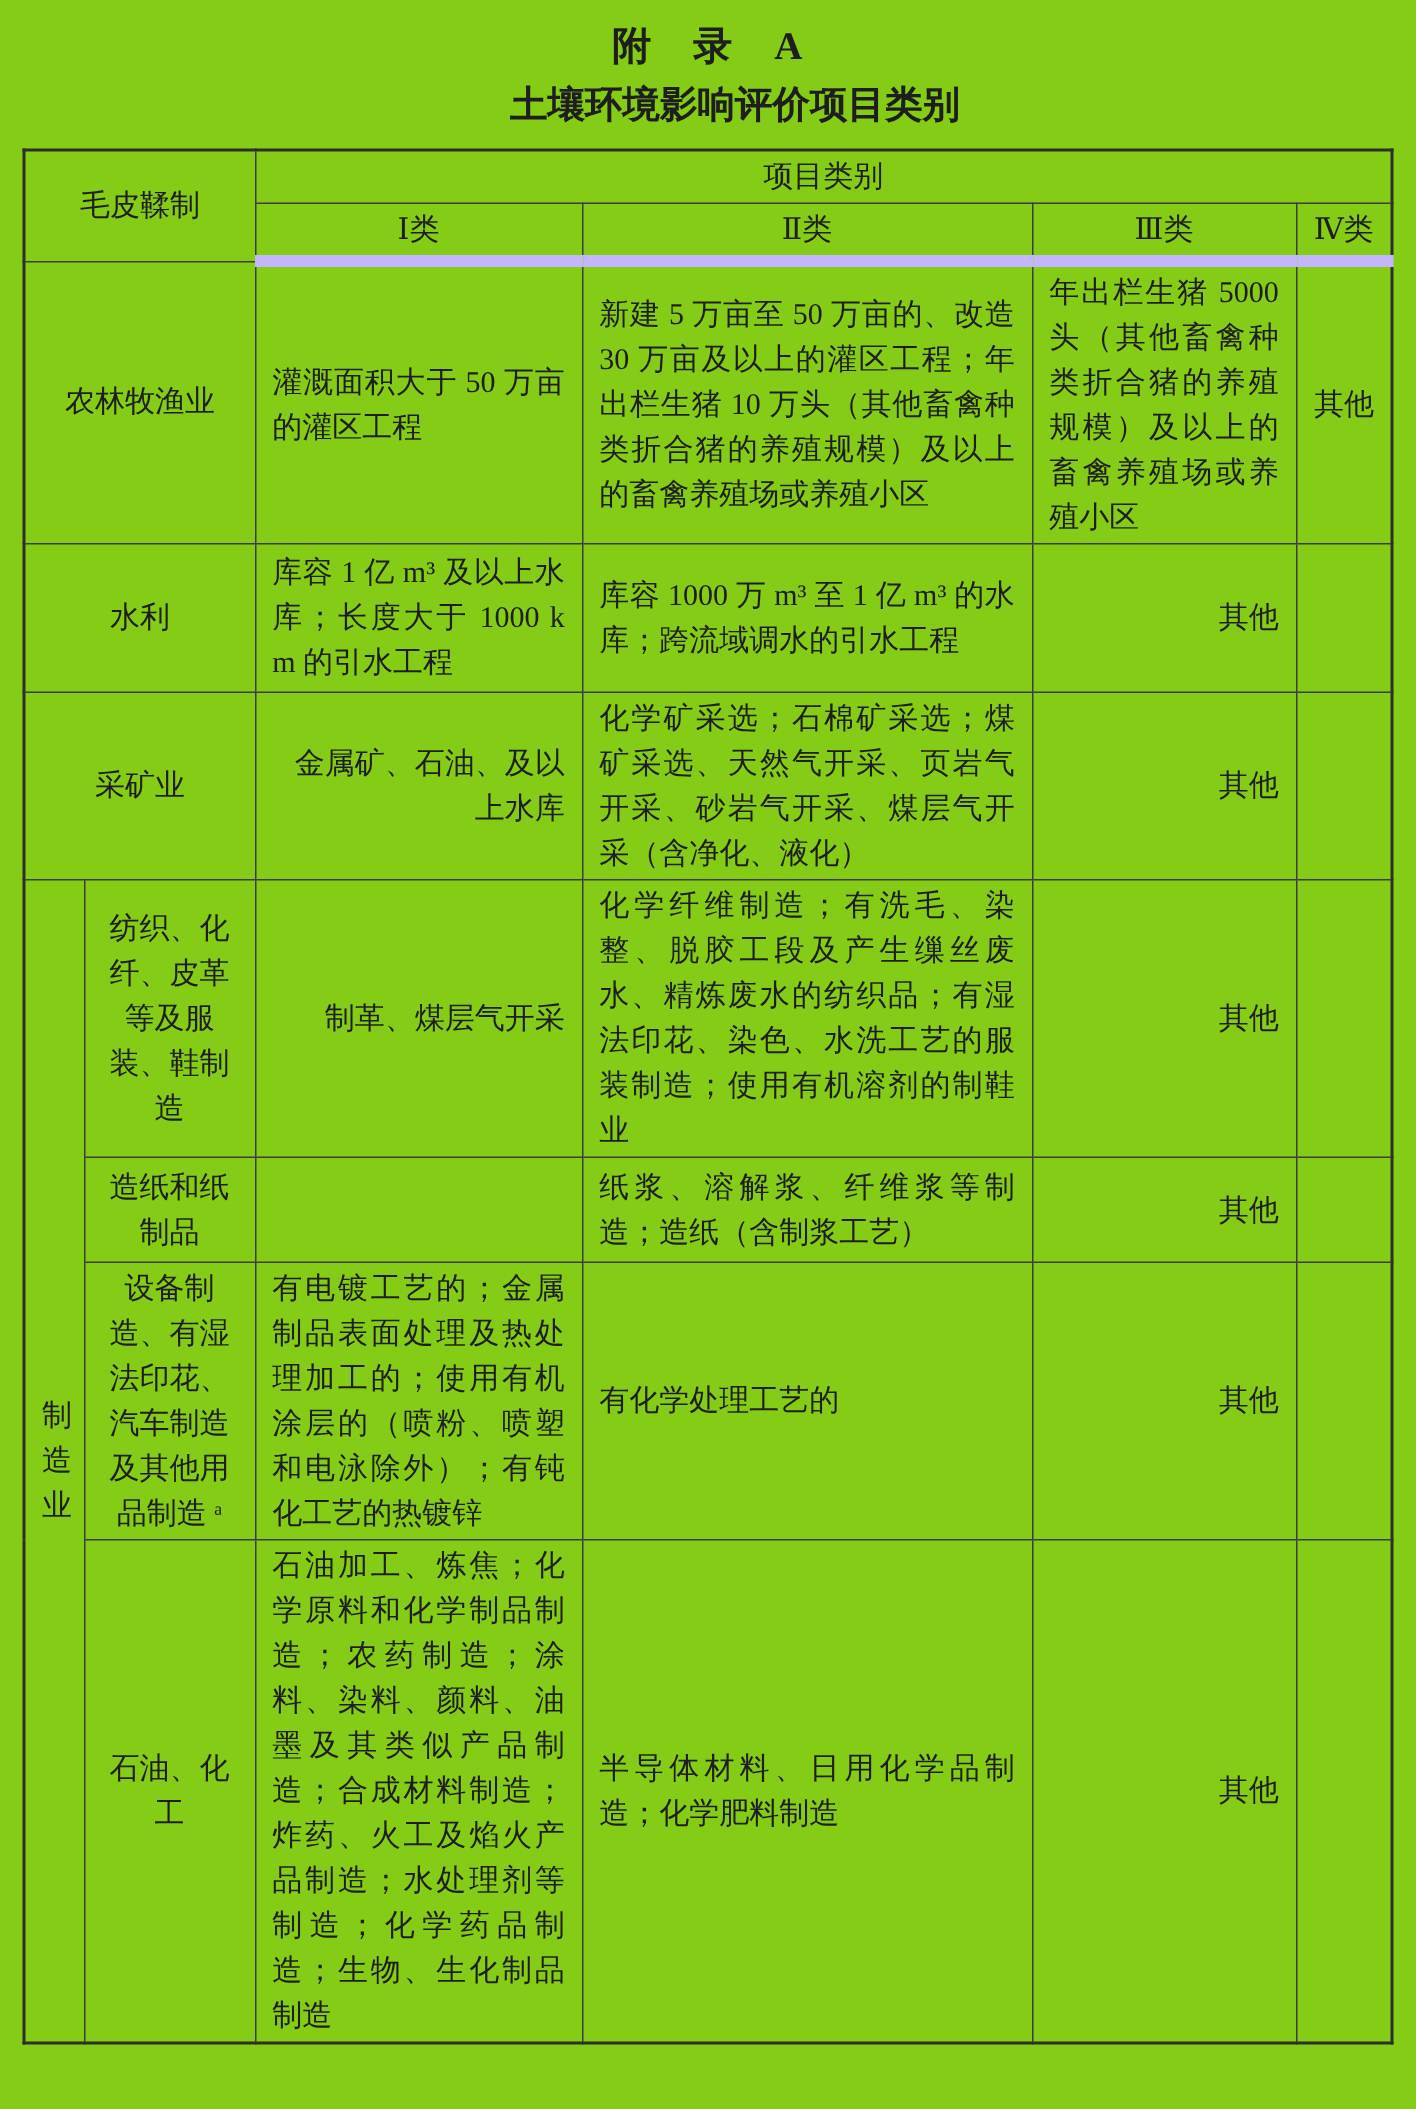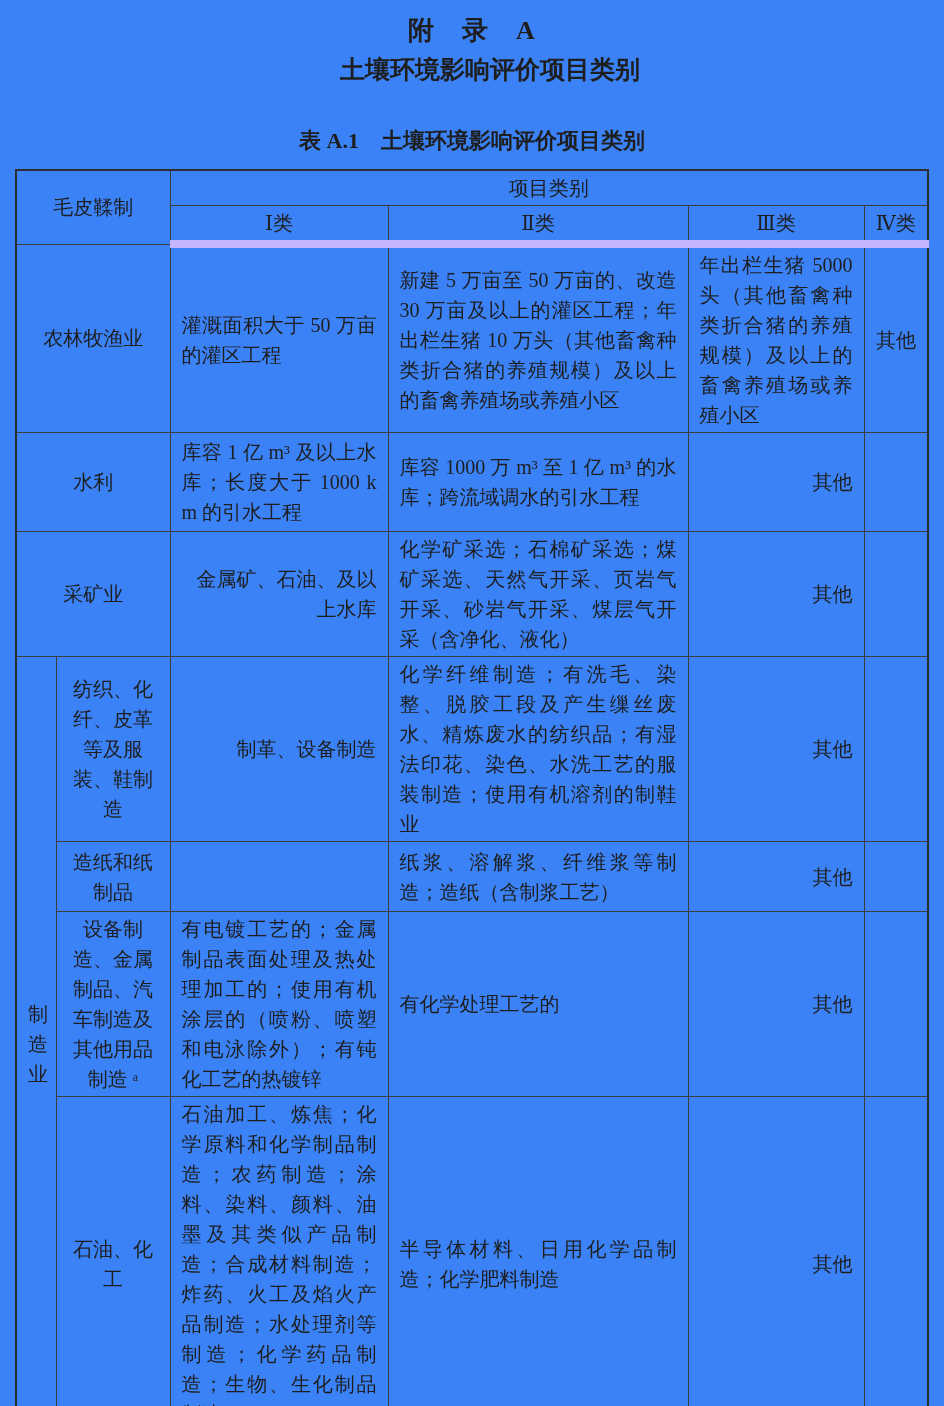--- a/index.html
+++ b/index.html
@@ -1,20 +1,20 @@
 <!DOCTYPE html>
 <html><head>
 <meta charset="utf-8">
 <style>
   html,body { margin:0; padding:0; background:#e8e8e8; }
   .page {
     position:relative;
     width:944px; height:1406px;
     margin:0 auto;
-    background:#3b82f6;
+    background:#84cc16;
     color:#1e1e1e;
     font-family:"Liberation Serif","DejaVu Serif",serif;
     overflow:hidden;
   }
   .titles { padding-top:13px; text-align:center; }
   .t-appendix { font-size:26px; font-weight:bold; margin:0 0 5px 0; letter-spacing:1px; }
   .t-note     { font-size:24px; font-weight:bold; margin:0 0 5px 0; }
   .t-main     { font-size:25px; font-weight:bold; margin:0;padding-left:36px; }
   .t-caption  { text-align:center; font-size:22px; font-weight:bold; margin-top:40px; }
 
@@ -45,21 +45,20 @@
 </head>
 <body>
 
 <div class="page">
 
   <div class="titles">
     <p class="t-appendix">附　录　A</p>
     <p class="t-main">土壤环境影响评价项目类别</p>
   </div>
 
-  <div class="t-caption">表 A.1　土壤环境影响评价项目类别</div>
 
   <table class="cat">
     <colgroup>
       <col style="width:40px">
         <col style="width:114px">
         <col style="width:218px">
       <col style="width:300px">
         <col style="width:176px">
         <col style="width:64px">
     </colgroup>
@@ -96,36 +95,36 @@
       <td class="ind" colspan="2">采矿业</td>
       <td class="ctr">金属矿、石油、及以上水库</td>
       <td class="just">化学矿采选；石棉矿采选；煤矿采选、天然气开采、页岩气开采、砂岩气开采、煤层气开采（含净化、液化）</td>
       <td class="ctr">其他</td>
       <td class="ctr"></td>
     </tr>
 
     <tr style="height:163px">
       <td class="grp" rowspan="4">制造业</td>
       <td class="ind">纺织、化纤、皮革等及服装、鞋制造</td>
-      <td class="ctr">制革、设备制造</td>
+      <td class="ctr">制革、煤层气开采</td>
       <td class="just">化学纤维制造；有洗毛、染整、脱胶工段及产生缫丝废水、精炼废水的纺织品；有湿法印花、染色、水洗工艺的服装制造；使用有机溶剂的制鞋业</td>
       <td class="ctr">其他</td>
       <td class="ctr"></td>
     </tr>
 
     <tr style="height:70px">
       <td class="ind">造纸和纸制品</td>
       <td class="just"></td>
       <td class="just">纸浆、溶解浆、纤维浆等制造；造纸（含制浆工艺）</td>
       <td class="ctr">其他</td>
       <td class="ctr"></td>
     </tr>
 
     <tr style="height:174px">
-      <td class="ind">设备制造、金属制品、汽车制造及其他用品制造 ᵃ</td>
+      <td class="ind">设备制造、有湿法印花、汽车制造及其他用品制造 ᵃ</td>
       <td class="just">有电镀工艺的；金属制品表面处理及热处理加工的；使用有机涂层的（喷粉、喷塑和电泳除外）；有钝化工艺的热镀锌</td>
       <td class="just">有化学处理工艺的</td>
       <td class="ctr">其他</td>
       <td class="ctr"></td>
     </tr>
 
     <tr style="height:244px">
       <td class="ind">石油、化工</td>
       <td class="just">石油加工、炼焦；化学原料和化学制品制造；农药制造；涂料、染料、颜料、油墨及其类似产品制造；合成材料制造；炸药、火工及焰火产品制造；水处理剂等制造；化学药品制造；生物、生化制品制造</td>
       <td class="just">半导体材料、日用化学品制造；化学肥料制造</td>

